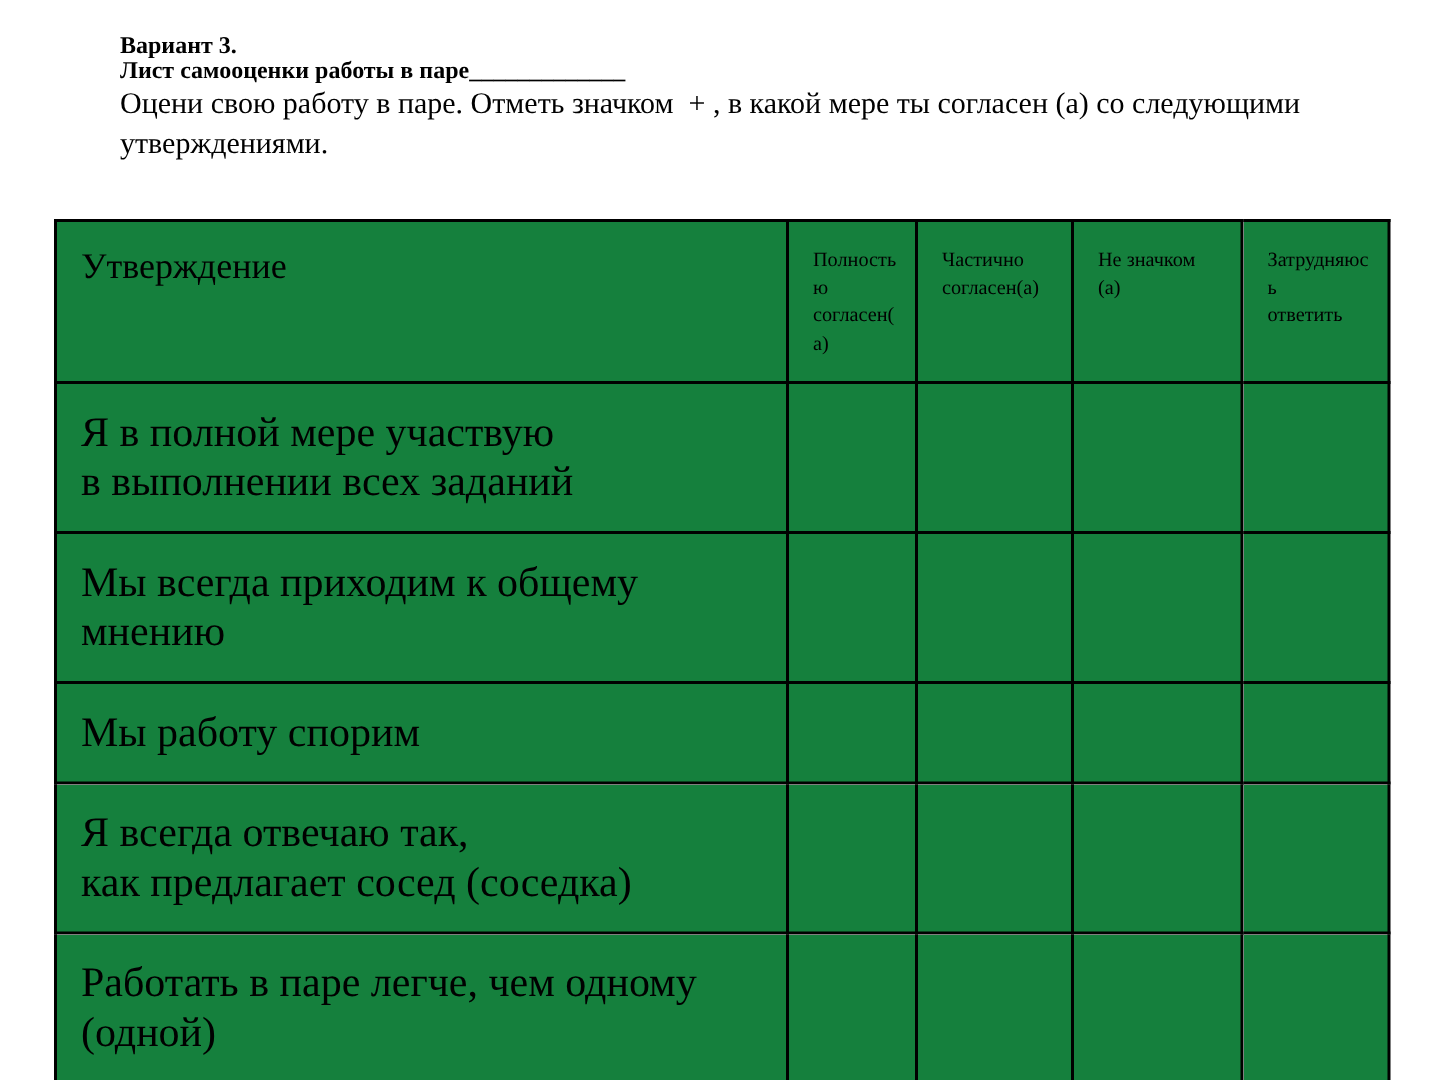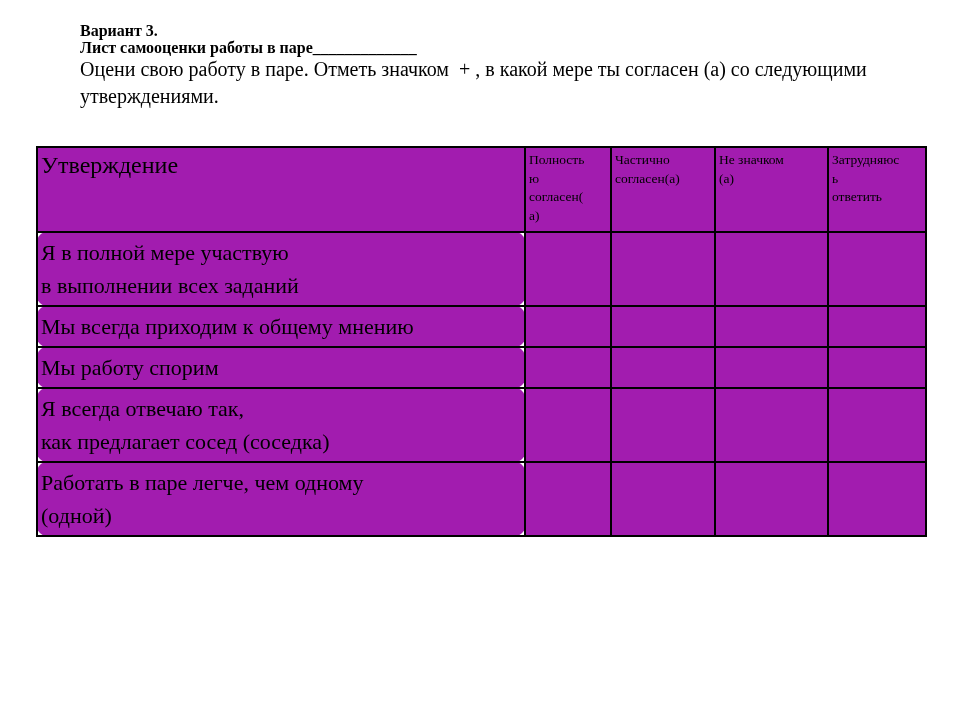--- a/index.html
+++ b/index.html
@@ -18,47 +18,46 @@
   .instructions { font-size: 20px; line-height: 27px; white-space: pre-wrap; }
 
   table.assessment {
     position: absolute; left: 36px; top: 146px;
     width: 889px;
     border-collapse: collapse; table-layout: fixed;
   }
   table.assessment td {
     border: 2px solid #000;
     vertical-align: top;
-    padding: 3px;
+    padding: 16px;
     overflow: hidden;
-    background: #a21caf;
+    background: #15803d;
   }
   tr.row-head  { height: 85px; }
   tr.row-two   { height: 70px; }
   tr.row-one   { height: 34px; }
   tr.row-last  { height: 61px; }
 
   td.statement-head {
     font-size: 24px;
     line-height: 28px;
     padding: 2px 0 0 6px;
     white-space: pre-line;
   }
   td.col-head {
     font-size: 13.5px;
     line-height: 18.5px;
     padding-top: 3px;
     white-space: pre-line;
   }
   td.statement {
-    font-size: 22px;
+    font-size: 28px;
     line-height: 33px;
     padding: 0 0 0 6px;
     white-space: pre-line;
-    border-radius: 10px;
   }
   td.answer { background: #fff; }
 </style>
 </head>
 <body>
 
 <div class="slide">
 
   <div class="header-block">
     <div class="bold-line">Вариант 3.</div>

